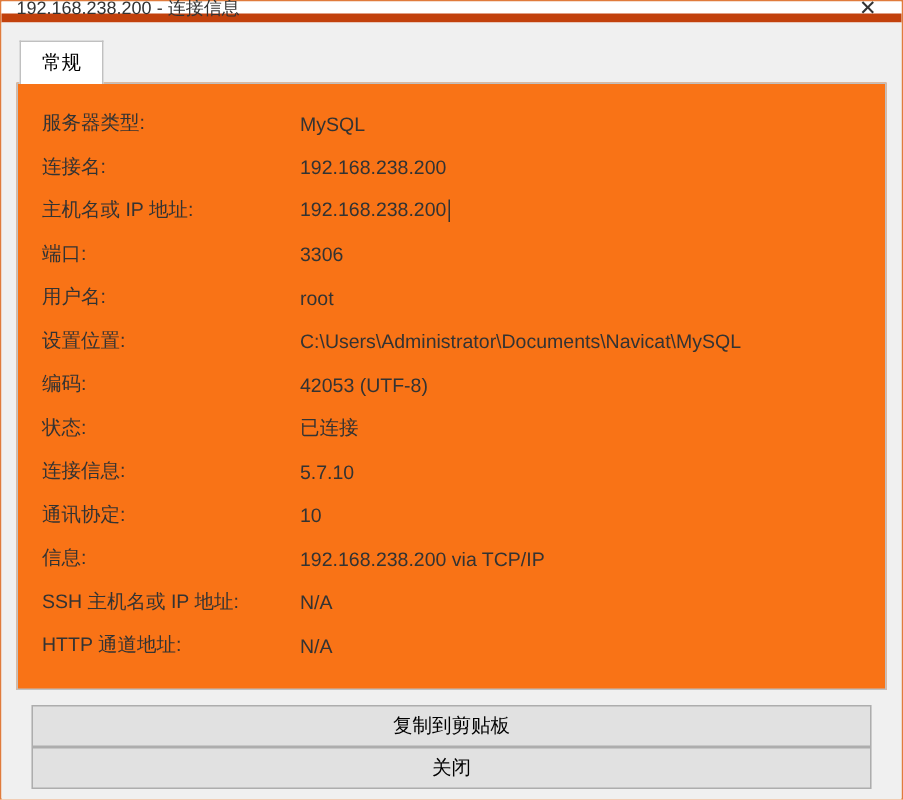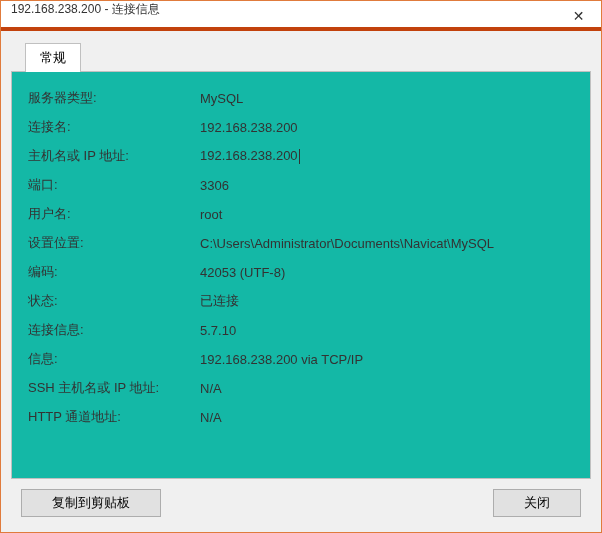--- a/index.html
+++ b/index.html
@@ -16,24 +16,25 @@
       overflow: hidden;
     }
     .window {
       width: 602px;
       height: 533px;
       border: 1px solid #e07b3c;
       display: flex;
       flex-direction: column;
     }
     .titlebar {
-      height: 30px;
+      height: 14px;
       background: #fff;
-      border-bottom: 4px solid #c2410c;
-      display: flex;
+      border-bottom: 6px solid #c2410c;
+      display: flex;
+      align-items: center;
       justify-content: space-between;
       padding-left: 10px;
       color: #333;
       font-size: 12px;
     }
     .titlebar-title {
       flex: 1;
     }
     .close-btn {
       width: 45px;
@@ -58,25 +59,25 @@
     }
     .tab {
       display: inline-block;
       background: #fff;
       border: 1px solid #c0c0c0;
       border-bottom: none;
       padding: 5px 14px;
       font-size: 13px;
       position: relative;
       z-index: 2;
-      margin-left: 14px;
+      margin-left: 2px;
       cursor: pointer;
     }
     .tab-panel {
-      background: #14b8a6;
+      background: #f97316;
       border: 1px solid #c0c0c0;
       margin-top: -1px;
       flex: 1;
       padding: 16px 16px 10px 16px;
       min-height: 400px;
     }
     .info-row {
       display: flex;
       align-items: center;
       margin-bottom: 9px;
@@ -107,20 +108,21 @@
       vertical-align: middle;
       animation: blink 1s step-end infinite;
     }
     @keyframes blink {
       50% { opacity: 0; }
     }
     .button-row {
       display: flex;
       justify-content: space-between;
       padding: 10px 10px 5px 10px;
+      flex-direction: column;
     }
     .btn {
       background: #e1e1e1;
       border: 1px solid #adadad;
       padding: 4px 10px;
       font-size: 13px;
       font-family: inherit;
       cursor: pointer;
       min-width: 88px;
       text-align: center;
@@ -182,20 +184,24 @@
       <div class="info-row">
         <div class="info-label">状态:</div>
         <div class="info-value">已连接</div>
       </div>
 
       <div class="info-row">
         <div class="info-label">连接信息:</div>
         <div class="info-value">5.7.10</div>
       </div>
 
+      <div class="info-row">
+        <div class="info-label">通讯协定:</div>
+        <div class="info-value">10</div>
+      </div>
 
       <div class="info-row">
         <div class="info-label">信息:</div>
         <div class="info-value">192.168.238.200 via TCP/IP</div>
       </div>
 
       <div class="info-row">
         <div class="info-label">SSH 主机名或 IP 地址:</div>
         <div class="info-value">N/A</div>
       </div>

